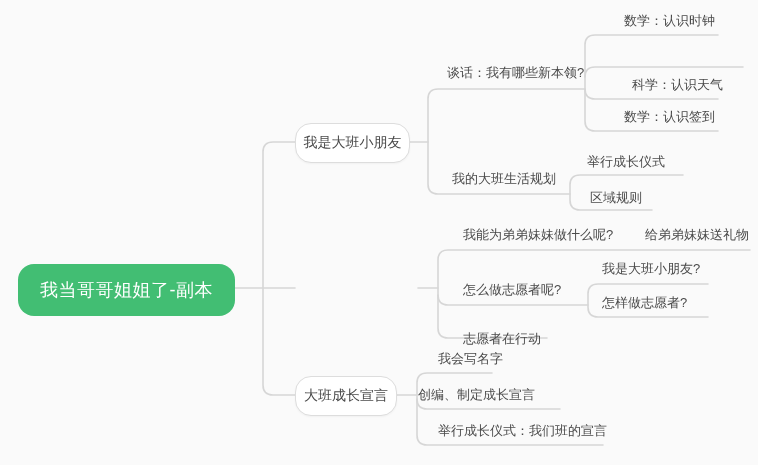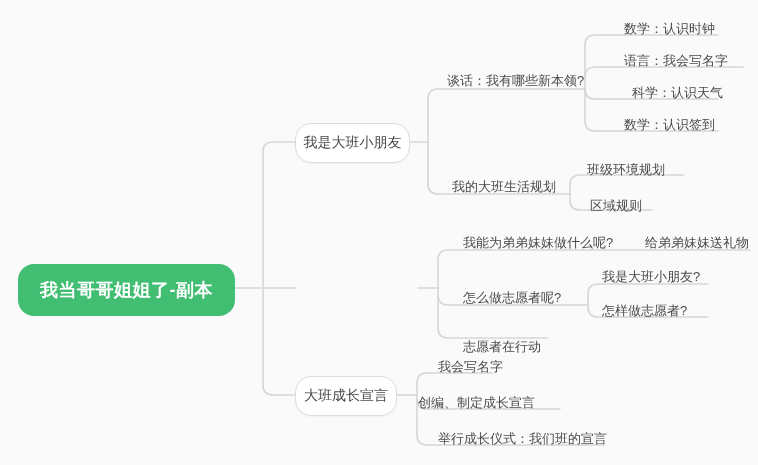--- a/index.html
+++ b/index.html
@@ -6,29 +6,29 @@
   .canvas{
     position:relative;width:758px;height:465px;overflow:hidden;
     background:var(--bg,#fafafa);
     font-family:"Liberation Sans","DejaVu Sans",sans-serif;
   }
   .canvas svg{position:absolute;left:0;top:0;}
   .node{position:absolute;white-space:nowrap;color:var(--text,#4a4a4a);}
   .root{
     display:flex;align-items:center;justify-content:center;
     background:var(--root-bg,#42be73);color:var(--root-text,#fff);
-    border-radius:16px;font-size:18px;font-weight:bold;letter-spacing:.5px;
+    border-radius:16px;font-size:18px;font-weight:normal;letter-spacing:.5px;
   }
   .box{
     display:flex;align-items:center;justify-content:center;
     background:#ffffff;border:1px solid var(--border,#ddd);
     border-radius:16px;font-size:14px;
     box-shadow:0 1px 2px rgba(0,0,0,.04);
   }
-  .plain{font-size:13px;line-height:14px;margin-top:8px;}
+  .plain{font-size:13px;line-height:14px;}
 </style>
 </head>
 <body>
 
 <div class="canvas">
 
   <svg width="758" height="465" viewBox="0 0 758 465" fill="none" stroke="#d6d6d6" stroke-width="1.6" stroke-linecap="round">
 
     <path d="M 235 288 L 295 288"></path>
 
@@ -54,25 +54,24 @@
     <path d="M 417 399 Q 417 409 427 409 L 560 409"></path>
   </svg>
 
   <div class="node root" style="left:18px;top:264px;width:217px;height:52px">我当哥哥姐姐了-副本</div>
 
   <div class="node box" style="left:295px;top:123px;width:113px;height:38px">我是大班小朋友</div>
   <div class="node box" style="left:295px;top:376px;width:100px;height:38px">大班成长宣言</div>
 
   <div class="node plain" style="left:447px;top:66px">谈话：我有哪些新本领?</div>
   <div class="node plain" style="left:624px;top:14px">数学：认识时钟</div>
-  <div class="node plain" style="left:624px;top:46px">语言：我会写名字</div>
   <div class="node plain" style="left:632px;top:78px">科学：认识天气</div>
   <div class="node plain" style="left:624px;top:110px">数学：认识签到</div>
   <div class="node plain" style="left:452px;top:172px">我的大班生活规划</div>
-  <div class="node plain" style="left:587px;top:155px">班级环境规划</div>
+  <div class="node plain" style="left:587px;top:155px">举行成长仪式</div>
   <div class="node plain" style="left:590px;top:191px">区域规则</div>
 
   <div class="node plain" style="left:463px;top:228px">我能为弟弟妹妹做什么呢?</div>
   <div class="node plain" style="left:645px;top:228px">给弟弟妹妹送礼物</div>
   <div class="node plain" style="left:463px;top:283px">怎么做志愿者呢?</div>
   <div class="node plain" style="left:602px;top:262px">我是大班小朋友?</div>
   <div class="node plain" style="left:602px;top:296px">怎样做志愿者?</div>
   <div class="node plain" style="left:463px;top:332px">志愿者在行动</div>
 
   <div class="node plain" style="left:438px;top:352px">我会写名字</div>

